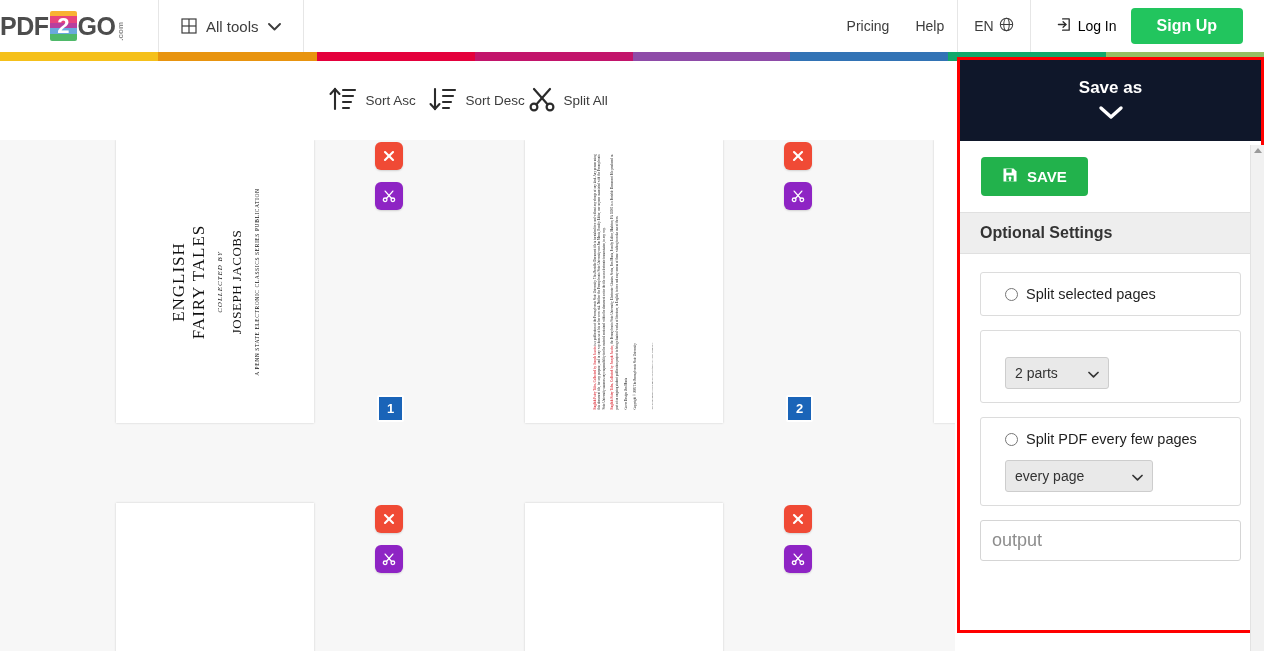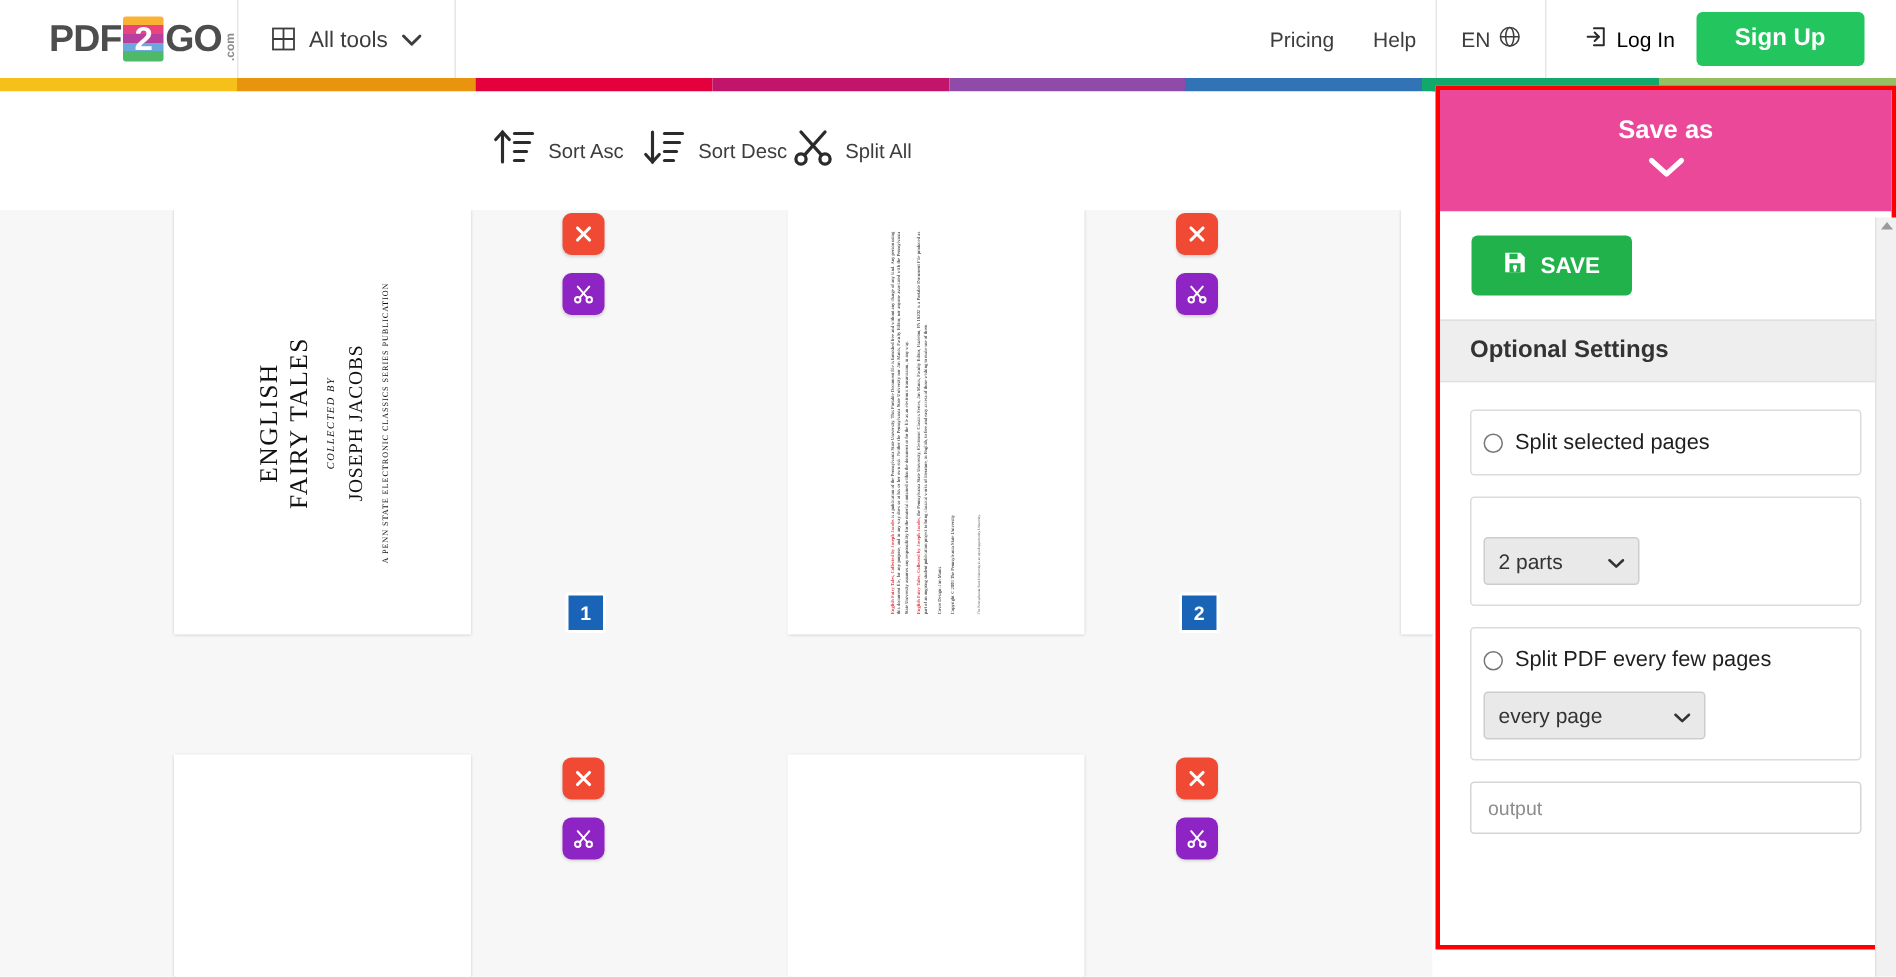--- a/index.html
+++ b/index.html
@@ -12,21 +12,21 @@
 
   
   .header {
     position: absolute; top: 0; left: 0;
     width: 1264px; height: 52px;
     background: #ffffff;
     display: flex; align-items: center;
   }
   .logo-wrap {
     width: 158px; height: 52px;
-    display: flex; align-items: center; justify-content: flex-end;
+    display: flex; align-items: center; justify-content: flex-start;
     flex: none;
   }
   .logo {
     display: flex; align-items: center;
     font-weight: bold; font-size: 25px; color: #4d4d4d;
     letter-spacing: -0.5px;
   }
   .logo .two-box {
     width: 27px; height: 30px;
     margin: 0 1px;
@@ -184,21 +184,21 @@
   
   .rpanel {
     position: absolute; top: 57px; left: 957px;
     width: 307px; height: 576px;
     background: #ffffff;
     border: 3px solid #ff0000;
     overflow: hidden;
   }
   .saveas {
     height: 81px; width: 100%;
-    background: #ec4899;
+    background: #0f172a;
     color: #ffffff;
     display: flex; flex-direction: column;
     align-items: center; justify-content: center;
     gap: 7px; cursor: pointer;
   }
   .saveas .txt { font-size: 17px; font-weight: bold; }
   .save-row { padding: 16px 0 16px 21px; background:#fff; }
   .save-btn {
     background: #22b24c; color: #fff;
     border: none; border-radius: 4px;
@@ -212,21 +212,21 @@
     background: #eeeeee;
     padding: 11px 20px;
     font-size: 16px; font-weight: bold; color: #333;
     border-top: 1px solid #e0e0e0;
     border-bottom: 1px solid #e0e0e0;
   }
   .opt-body { padding: 18px 20px 0 20px; background: #fff; }
   .opt-box {
     border: 1px solid #dcdcdc;
     border-radius: 3px;
-    padding: 13px 13px 13px 8px;
+    padding: 13px 13px 13px 24px;
     margin-bottom: 14px;
     background: #fff;
   }
   .opt-row { display: flex; align-items: center; gap: 8px; }
   .radio {
     width: 13px; height: 13px; border-radius: 50%;
     border: 1px solid #767676; background: #fff;
     flex: none; position: relative; cursor: pointer;
   }
   .radio.on { border-color: #1a73d0; background: #fff; }
@@ -257,21 +257,21 @@
   .info-ico {
     width: 14px; height: 14px; border-radius: 50%;
     background: #2c6cb0; color: #fff;
     font-size: 10px; font-weight: bold;
     display: flex; align-items: center; justify-content: center;
     font-family: "Liberation Serif", serif;
   }
   .fn-input {
     width: 100%;
     border: 1px solid #d5d5d5; border-radius: 3px;
-    padding: 9px 11px; font-size: 13px;
+    padding: 9px 11px; font-size: 18px;
     color: #333; background: #fff;
     font-family: "Liberation Sans", sans-serif;
   }
   .fn-input::placeholder { color: #8d8d8d; }
 
   
   .vscroll {
     position: absolute; top: 145px; right: 0;
     width: 14px; height: 506px;
     background: #f1f1f1; border-left: 1px solid #e2e2e2;

